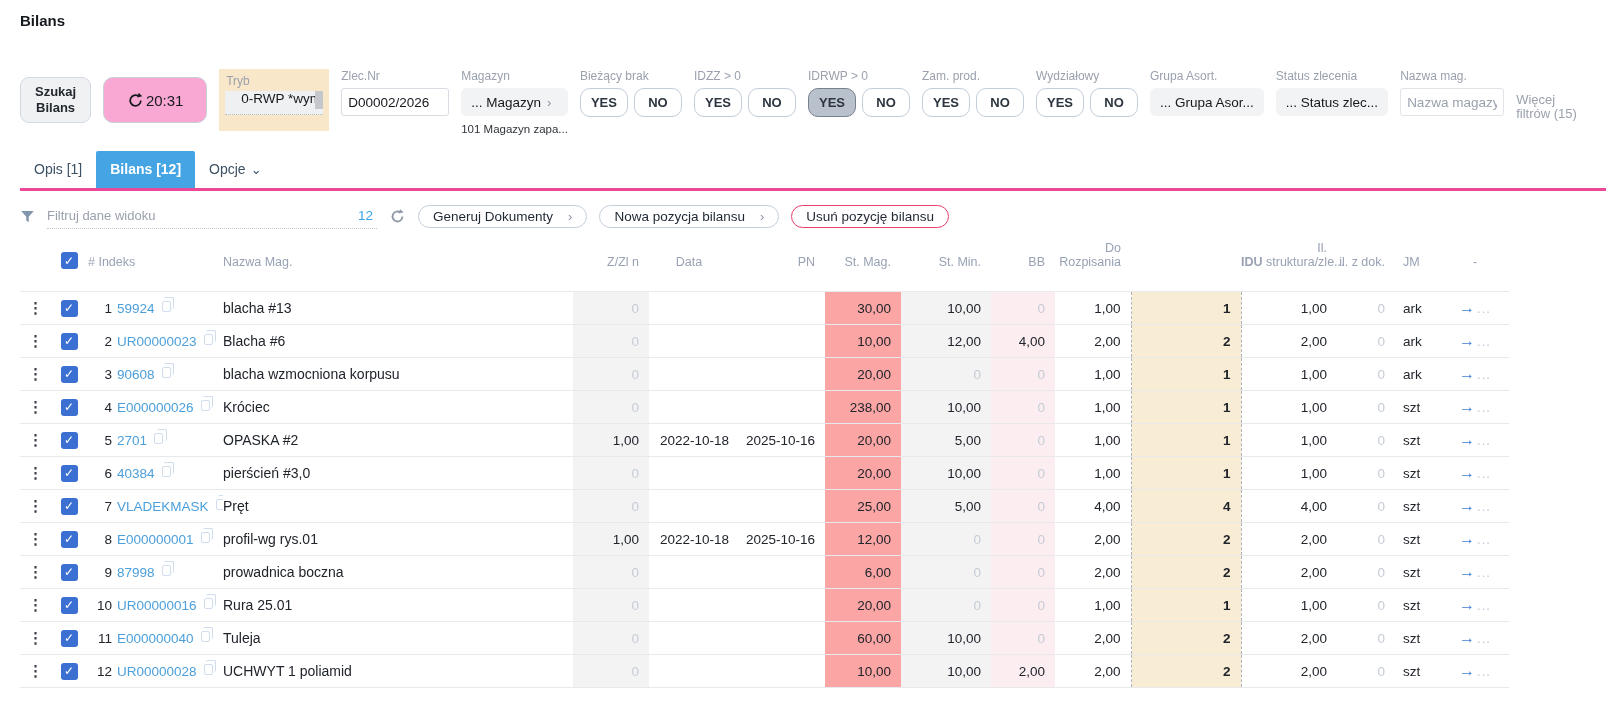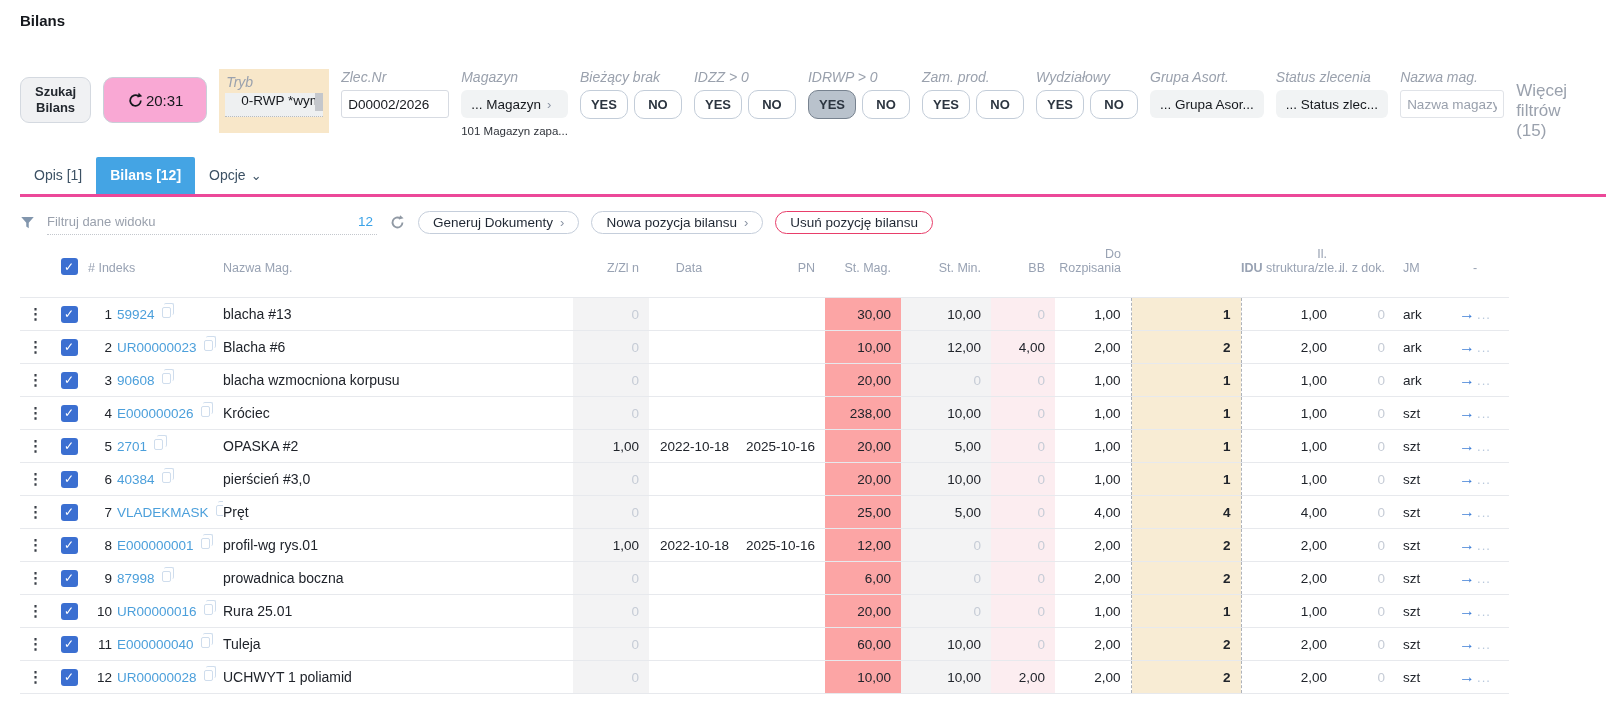--- a/index.html
+++ b/index.html
@@ -4,21 +4,21 @@
 <style>
   * { box-sizing: border-box; margin: 0; padding: 0; }
   html,body { width:1622px; height:706px; background:#fff; overflow:hidden;
     font-family:"Liberation Sans", sans-serif; color:#20242b; }
 
   
   .page-title { font-size:15px; font-weight:bold; color:#15181d; margin:12px 0 0 20px; }
 
   
   .filterbar { display:flex; align-items:flex-start; margin:40px 16px 0 20px; gap:12px; }
-  .flabel { font-size:14px; color:#9aa1ad; margin-bottom:5px; white-space:nowrap;font-style:italic; }
+  .flabel { font-size:12px; color:#9aa1ad; margin-bottom:5px; white-space:nowrap; }
   .fgroup { display:flex; flex-direction:column; }
 
   .big-btn { margin-top:8px; height:46px; border:1px solid #d4d9e0; border-radius:9px;
     background:#f0f1f3; font-size:13px; font-weight:bold; color:#23282f; text-align:center;
     padding:6px 14px; line-height:16px; cursor:pointer; }
   .timer-btn { margin-top:8px; height:46px; min-width:104px; border:1px solid #c9cfd8;
     border-radius:10px; background:#f9a8d4; display:flex; align-items:center; justify-content:center;
     font-size:15px; color:#15181d; gap:2px; cursor:pointer; }
   .timer-btn svg { width:17px; height:17px; }
 
@@ -38,43 +38,43 @@
     display:flex; align-items:center; gap:6px; }
   .pill-select .chev { color:#8a93a3; font-size:13px; }
   .fcaption { font-size:11.5px; color:#30343b; margin-top:7px; white-space:nowrap; }
 
   .segs { display:flex; gap:6px; }
   .seg { min-width:48px; height:29px; border:1.5px solid #c3cdd9; border-radius:10px;
     background:#fff; font-size:13px; font-weight:bold; color:#2c3540; cursor:pointer;
     padding:0 10px; }
   .seg.sel { background:#b9c2cc; border-color:#77828f; }
 
-  .more-filters { font-size:17px; color:#9aa1ad; width:72px; line-height:20px;
-    margin-top:12px; cursor:pointer; }
+  .more-filters { font-size:13px; color:#9aa1ad; width:72px; line-height:14px;
+    margin-top:24px; cursor:pointer; }
 
   
   .tabsrow { display:flex; align-items:flex-end; margin:16px 0 0 20px; 
     border-bottom:3px solid #ec4899; width:1586px; }
   .tab { font-size:14px; color:#3c5164; padding:10px 14px 11px 14px; cursor:pointer; white-space:nowrap; }
   .tab.active { background:#44a4e4; color:#fff; font-weight:bold; border-radius:2px 2px 0 0; }
   .tab .caret { font-size:13px; color:#3c5164; margin-left:5px; }
 
   
   .toolbar { display:flex; align-items:center; margin:12px 0 0 20px; gap:12px; }
   .funnel { width:15px; height:15px; flex:0 0 auto; cursor:pointer; }
   .viewfilter { display:flex; align-items:center; border-bottom:1px dotted #c3c7cd;
     width:330px; height:26px; }
   .viewfilter input { border:none; outline:none; flex:1; font-size:13px; color:#15181d;
     font-family:"Liberation Sans",sans-serif; }
   .viewfilter input::placeholder { color:#9aa1ad; }
   .count { font-size:13.5px; color:#3ba3e8; padding-right:4px; }
   .refresh { width:17px; height:17px; cursor:pointer; }
   .tool-btn { height:23px; border:1px solid #c5cedb; border-radius:16px; background:#fff;
     font-size:13.5px; color:#1f2733; padding:0 14px; cursor:pointer; white-space:nowrap;
-    display:flex; align-items:center; gap:7px;justify-content:center; }
+    display:flex; align-items:center; gap:15px;justify-content:center; }
   .tool-btn .chev { color:#8a93a3; font-size:13px; }
   .tool-btn.danger { border:1.5px solid #e83e6a; }
 
   
   table { border-collapse:collapse; table-layout:fixed; margin:8px 0 0 20px; width:1489px; }
   th { font-size:12.5px; font-weight:normal; color:#98a2b3; vertical-align:bottom;
     padding:4px 0 22px 0; text-align:left; white-space:nowrap; }
   th.h-right, td.c-num { text-align:right; }
   th .l2 b { font-weight:bold; }
   td { height:33px; font-size:13.5px; color:#20242b; white-space:nowrap; overflow:hidden; }

